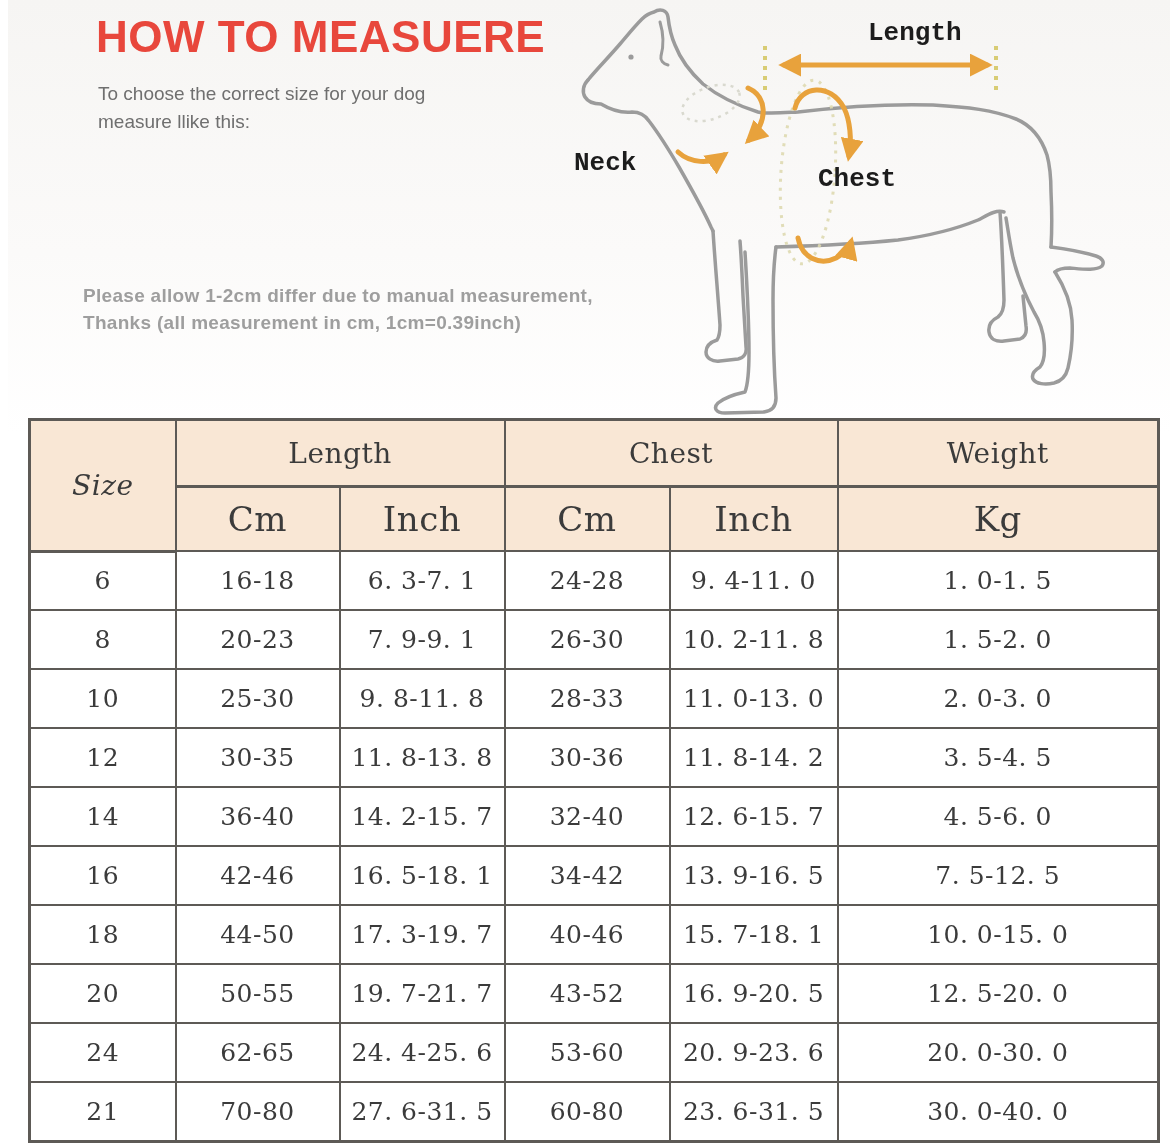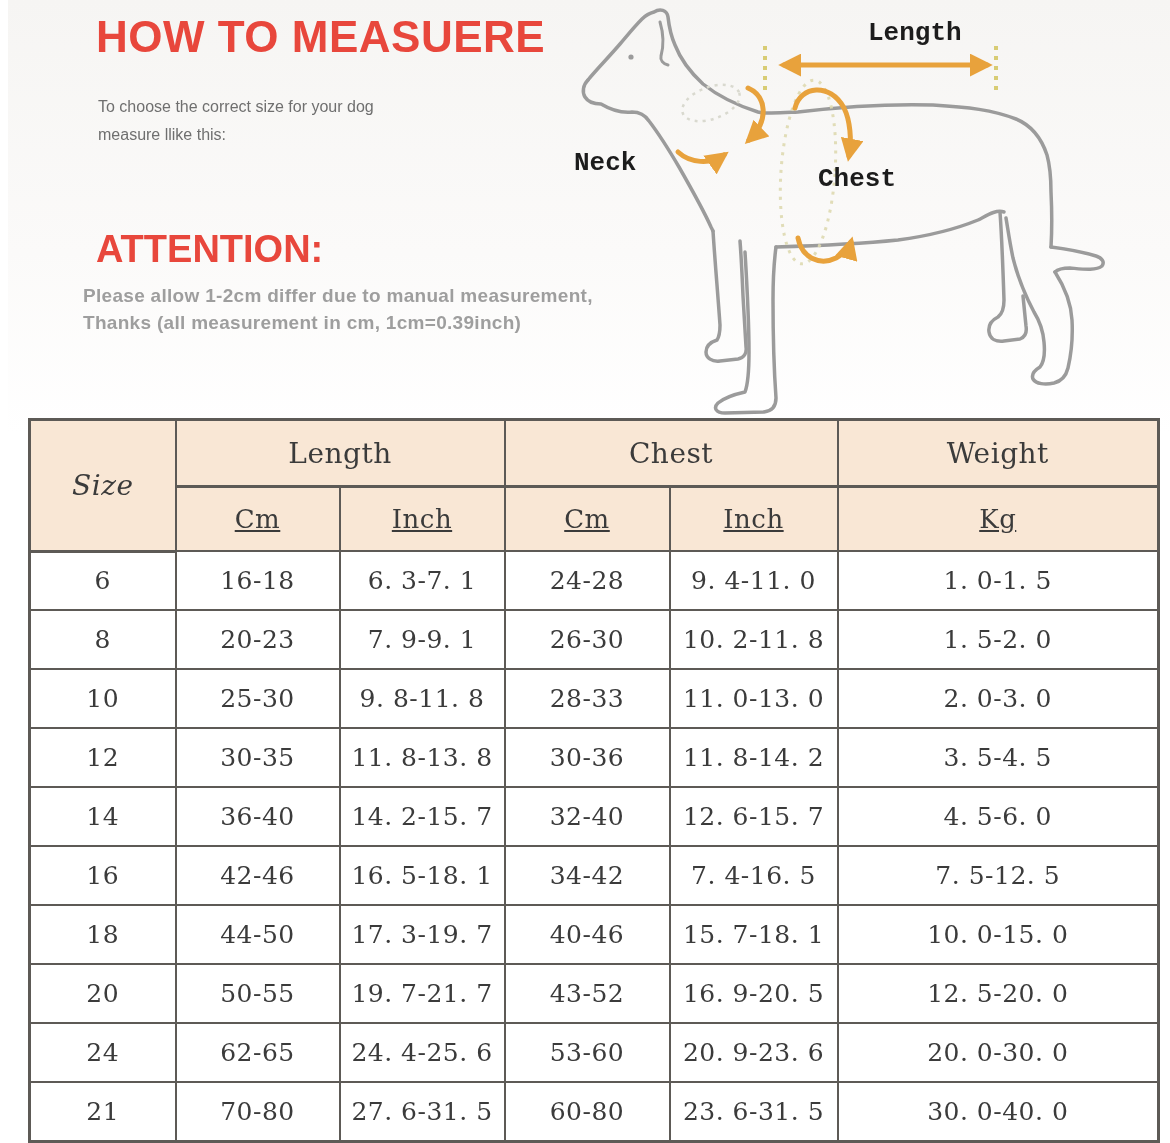--- a/index.html
+++ b/index.html
@@ -10,22 +10,22 @@
     margin-left:8px;
   }
 
   
   .title {
     position:absolute; left:88px; top:12px;
     font-size:44px; font-weight:bold; letter-spacing:.5px;
     color:#E8473C; white-space:nowrap;
   }
   .subtitle {
-    position:absolute; left:90px; top:93px;
-    font-size:16px; line-height:28px; color:#6F6F6F;
+    position:absolute; left:90px; top:80px;
+    font-size:19px; line-height:28px; color:#6F6F6F;
   }
   .attention-title {
     position:absolute; left:88px; top:228px;
     font-size:38px; font-weight:bold; color:#E8473C; white-space:nowrap;
   }
   .note {
     position:absolute; left:75px; top:282px;
     font-size:19px; line-height:27px; font-weight:bold; color:#9E9E9E;
     letter-spacing:.3px;
   }
@@ -48,36 +48,35 @@
     border-collapse:collapse; table-layout:fixed;
     font-family:"DejaVu Serif", serif; color:#3B3B3B;
   }
   .size-table th, .size-table td {
     border:2px solid #5D5A56; text-align:center; vertical-align:middle;
     padding:0; letter-spacing:.5px; font-weight:normal;
   }
   .size-table { border:3px solid #5D5A56; }
   .size-table thead th { background:#F9E7D5; }
   .size-table thead tr.group-row th { font-size:28px; height:64px; border-bottom-width:3px; }
-  .size-table thead tr.sub-row th   { font-size:26px; height:62px;text-decoration:underline; }
+  .size-table thead tr.sub-row th   { font-size:34px; height:62px; }
   .size-table thead th.size-head    { font-size:28px;font-style:italic; }
   .size-table tbody tr { height:59px; background:#ffffff; }
   .size-table tbody td { font-size:25px; }
 </style>
 </head>
 <body>
 
 <div class="stage">
 
   <div class="title">HOW TO MEASUERE</div>
   <div class="subtitle">
     <div>To choose the correct size for your dog</div>
     <div>measure llike this:</div>
   </div>
-  <div class="attention-title">ATTENTION:</div>
   <div class="note">
     <div>Please allow 1-2cm differ due to manual measurement,</div>
     <div>Thanks (all measurement in cm, 1cm=0.39inch)</div>
   </div>
 
   <div class="diagram">
     <svg width="610" height="415" viewBox="0 0 610 415">
       <defs>
         <marker id="ah" viewBox="0 0 10 10" refX="7.5" refY="5" markerWidth="4.6" markerHeight="4.6" orient="auto-start-reverse">
           <path d="M0 0 L10 5 L0 10 z" fill="#E8A23C"></path>
@@ -190,21 +189,21 @@
           <td>14. 2-15. 7</td>
           <td>32-40</td>
           <td>12. 6-15. 7</td>
           <td>4. 5-6. 0</td>
         </tr>
         <tr>
           <td>16</td>
           <td>42-46</td>
           <td>16. 5-18. 1</td>
           <td>34-42</td>
-          <td>7. 4-16. 5</td>
+          <td>13. 9-16. 5</td>
           <td>7. 5-12. 5</td>
         </tr>
         <tr>
           <td>18</td>
           <td>44-50</td>
           <td>17. 3-19. 7</td>
           <td>40-46</td>
           <td>15. 7-18. 1</td>
           <td>10. 0-15. 0</td>
         </tr>

